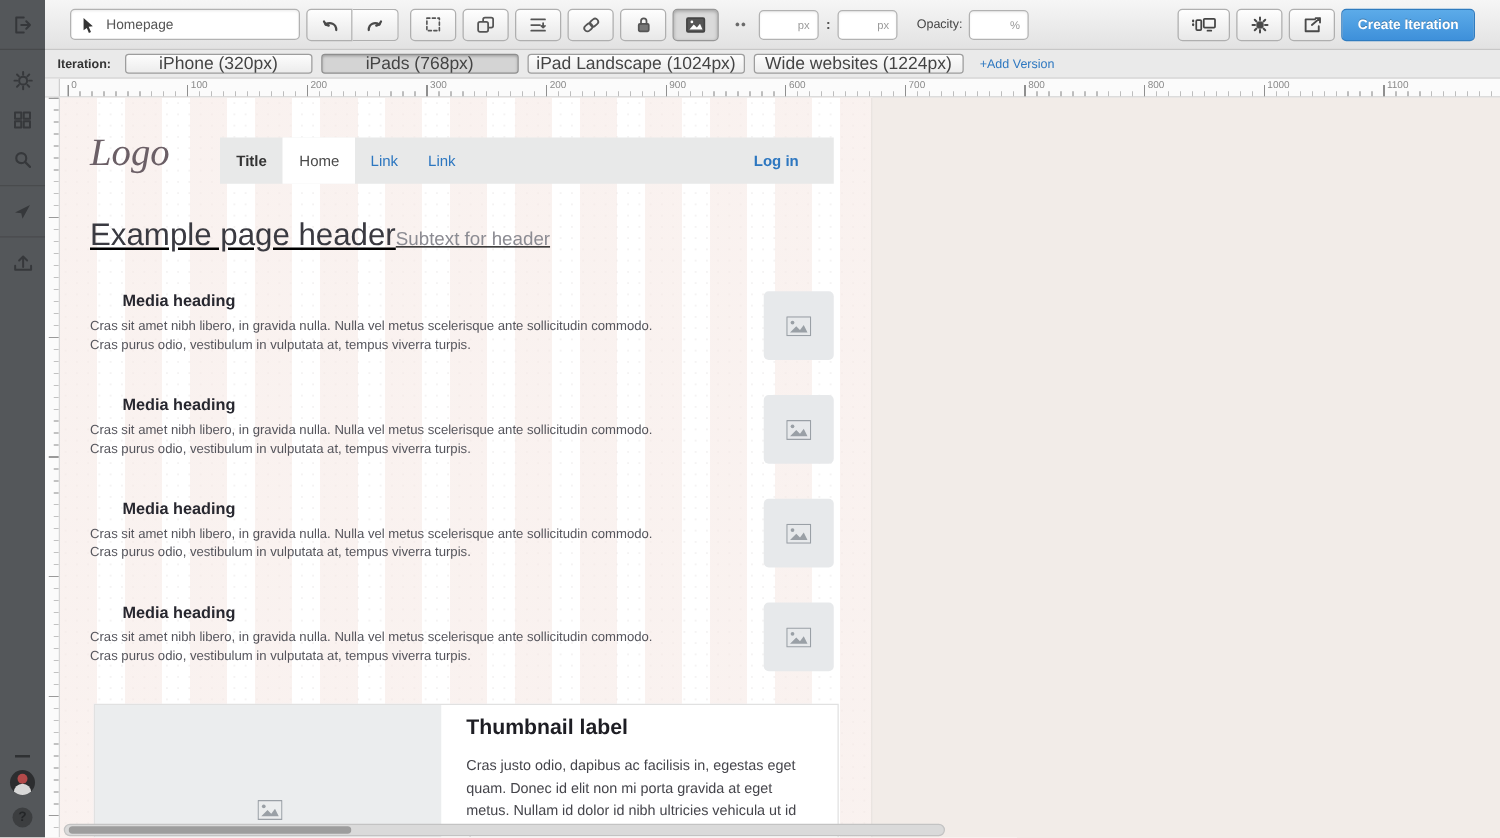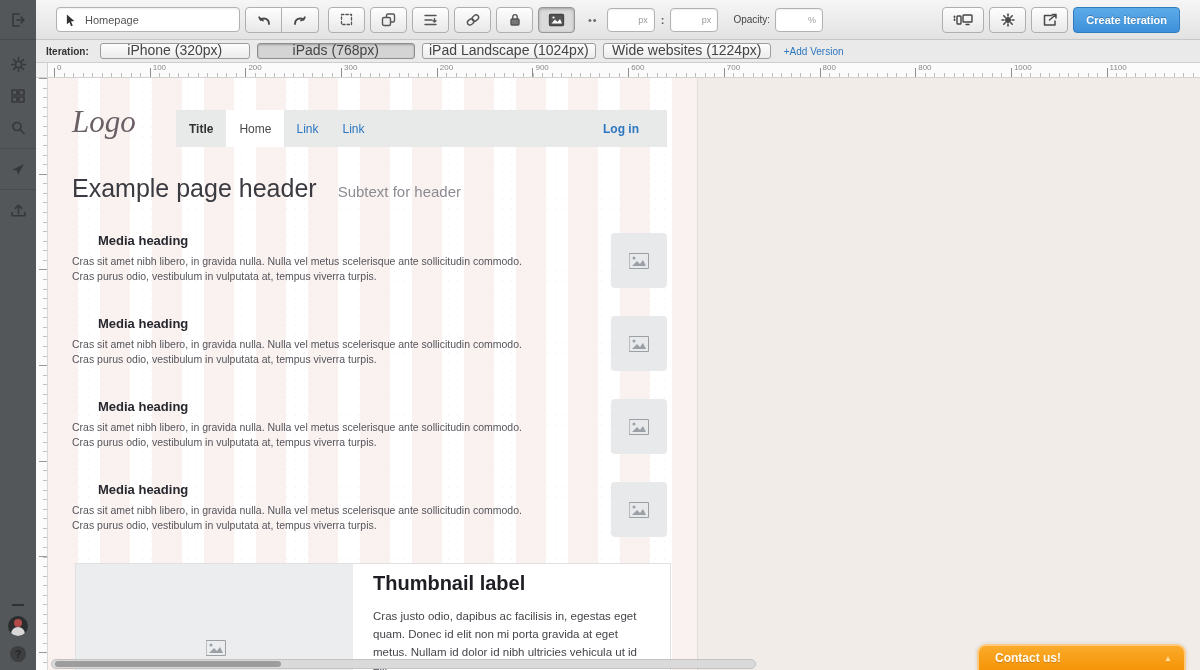--- a/index.html
+++ b/index.html
@@ -78,36 +78,36 @@
   .m-logo { position:absolute; left:24px; top:26px; font-family:"Liberation Serif",serif; font-style:italic; font-size:31px; color:#6b5f66; }
   .m-nav { position:absolute; left:80px; top:32px; right:30px; height:37px; background:#e8e9e9; display:flex; align-items:stretch; font-size:12px;margin-left:48px; }
   .m-tab { display:flex; align-items:center; padding:0 13px; }
   .m-tab-title { font-weight:bold; color:#333; }
   .m-tab-home { background:#fff; color:#4a4a4a; }
   .m-link { display:flex; align-items:center; padding:0 12px; color:#2d77c0; }
   .m-nav-spacer { flex:1; }
   .m-login { display:flex; align-items:center; font-weight:bold; color:#2d77c0; margin-right:28px; }
   .m-signup { display:flex; align-items:center; font-weight:bold; color:#2d77c0; margin-right:22px; }
 
-  .m-header { position:absolute; left:24px; top:96px; display:flex; align-items:baseline; gap:21px; }
+  .m-header { position:absolute; left:24px; top:96px; display:flex; align-items:baseline; gap:0;text-decoration:underline; }
   .m-h1 { font-size:25px; color:#3a3a41; }
   .m-sub { font-size:15px; color:#8b8b92; }
 
   .m-media-list { position:absolute; left:24px; top:155px; right:30px; }
   .m-media { display:flex; margin-bottom:28px; }
   .m-media-text { flex:1; padding-right:20px; }
   .m-media-h { font-size:13px; font-weight:bold; color:#27272f; margin-bottom:6px;margin-left:26px; }
   .m-media-p { font-size:10.5px; color:#55555c; line-height:1.45; }
   .ph-sm { width:56px; height:55px; background:#e7e9eb; border-radius:4px; display:flex; align-items:center; justify-content:center; flex-shrink:0; }
 
   .m-thumb { position:absolute; left:27px; top:485px; right:26px; height:150px; display:flex; border:1px solid #e1e1e1; background:#fff; }
   .m-thumb-img { width:277px; background:#ebedee; position:relative; flex-shrink:0; }
   .m-thumb-img .glyph { position:absolute; left:130px; top:76px; }
   .m-thumb-body { flex:1; padding:8px 20px; }
-  .m-thumb-h { font-size:20px; font-weight:bold; color:#1e1e24; margin-bottom:13px; }
+  .m-thumb-h { font-size:17px; font-weight:bold; color:#1e1e24; margin-bottom:13px; }
   .m-thumb-p { font-size:11.5px; color:#45454b; line-height:1.55; max-width:310px; }
 
   
   .hscroll { position:absolute; left:3px; bottom:1px; width:705px; height:10px; background:#dadada; border:1px solid #c3c3c3; border-radius:5px; }
   .hscroll-thumb { position:absolute; left:3px; top:1px; width:226px; height:6px; background:#9d9d9d; border-radius:3px; }
 
   
   .contact-tab { position:absolute; right:14px; bottom:0; width:209px; height:26px; background:linear-gradient(#fbab2a,#f59408); border:2px solid #fcca80; border-bottom:none; border-radius:9px 9px 0 0; display:flex; align-items:center; padding:0 12px 0 16px; box-shadow:0 0 4px rgba(0,0,0,.12); cursor:pointer; }
   .contact-label { font-size:12px; font-weight:bold; color:#fffdf2; text-shadow:0 1px 0 rgba(170,90,0,.45); flex:1; }
   .contact-chevron { font-size:8px; color:#ffe1a6; }
@@ -400,22 +400,18 @@
               <div class="m-thumb-h">Thumbnail label</div>
               <div class="m-thumb-p">Cras justo odio, dapibus ac facilisis in, egestas eget quam. Donec id elit non mi porta gravida at eget metus. Nullam id dolor id nibh ultricies vehicula ut id elit.</div>
             </div>
           </div>
         </div>
 
         <div class="hscroll">
           <div class="hscroll-thumb"></div>
         </div>
 
-        <div class="contact-tab">
-          <span class="contact-label">Contact us!</span>
-          <span class="contact-chevron">▲</span>
-        </div>
 
       </div>
     </div>
 
   </div>
 </div>
 
 </body></html>

